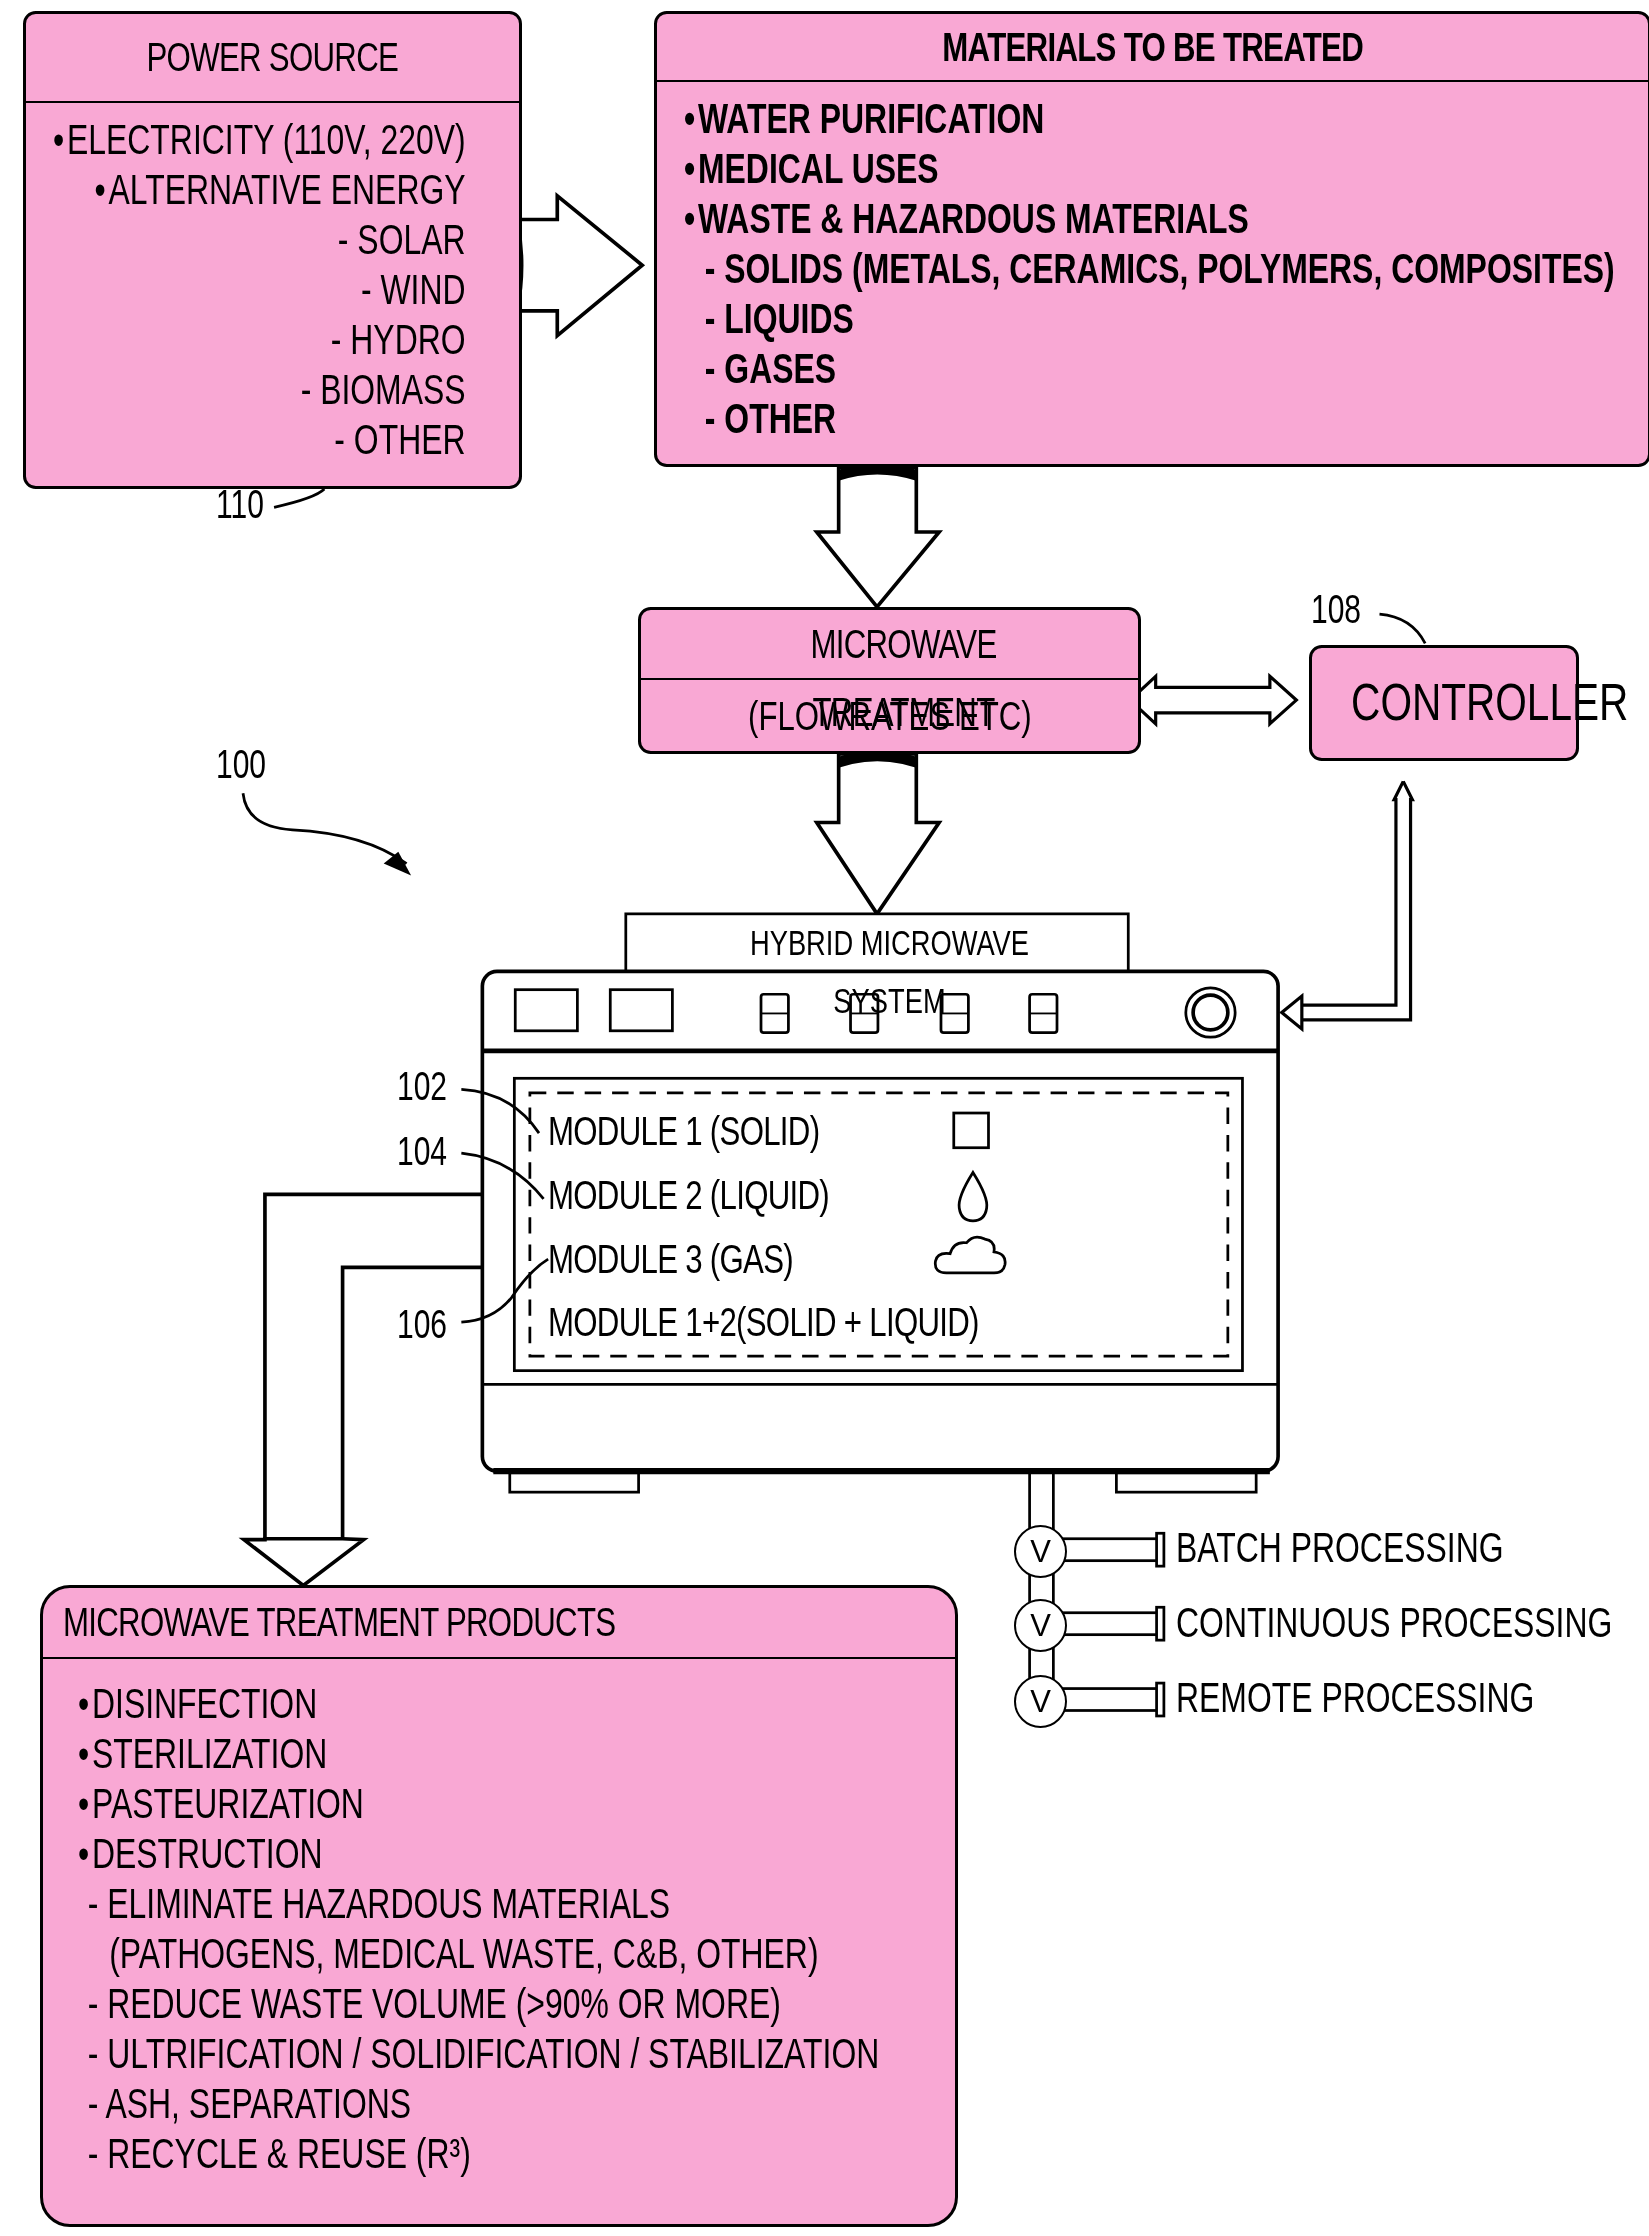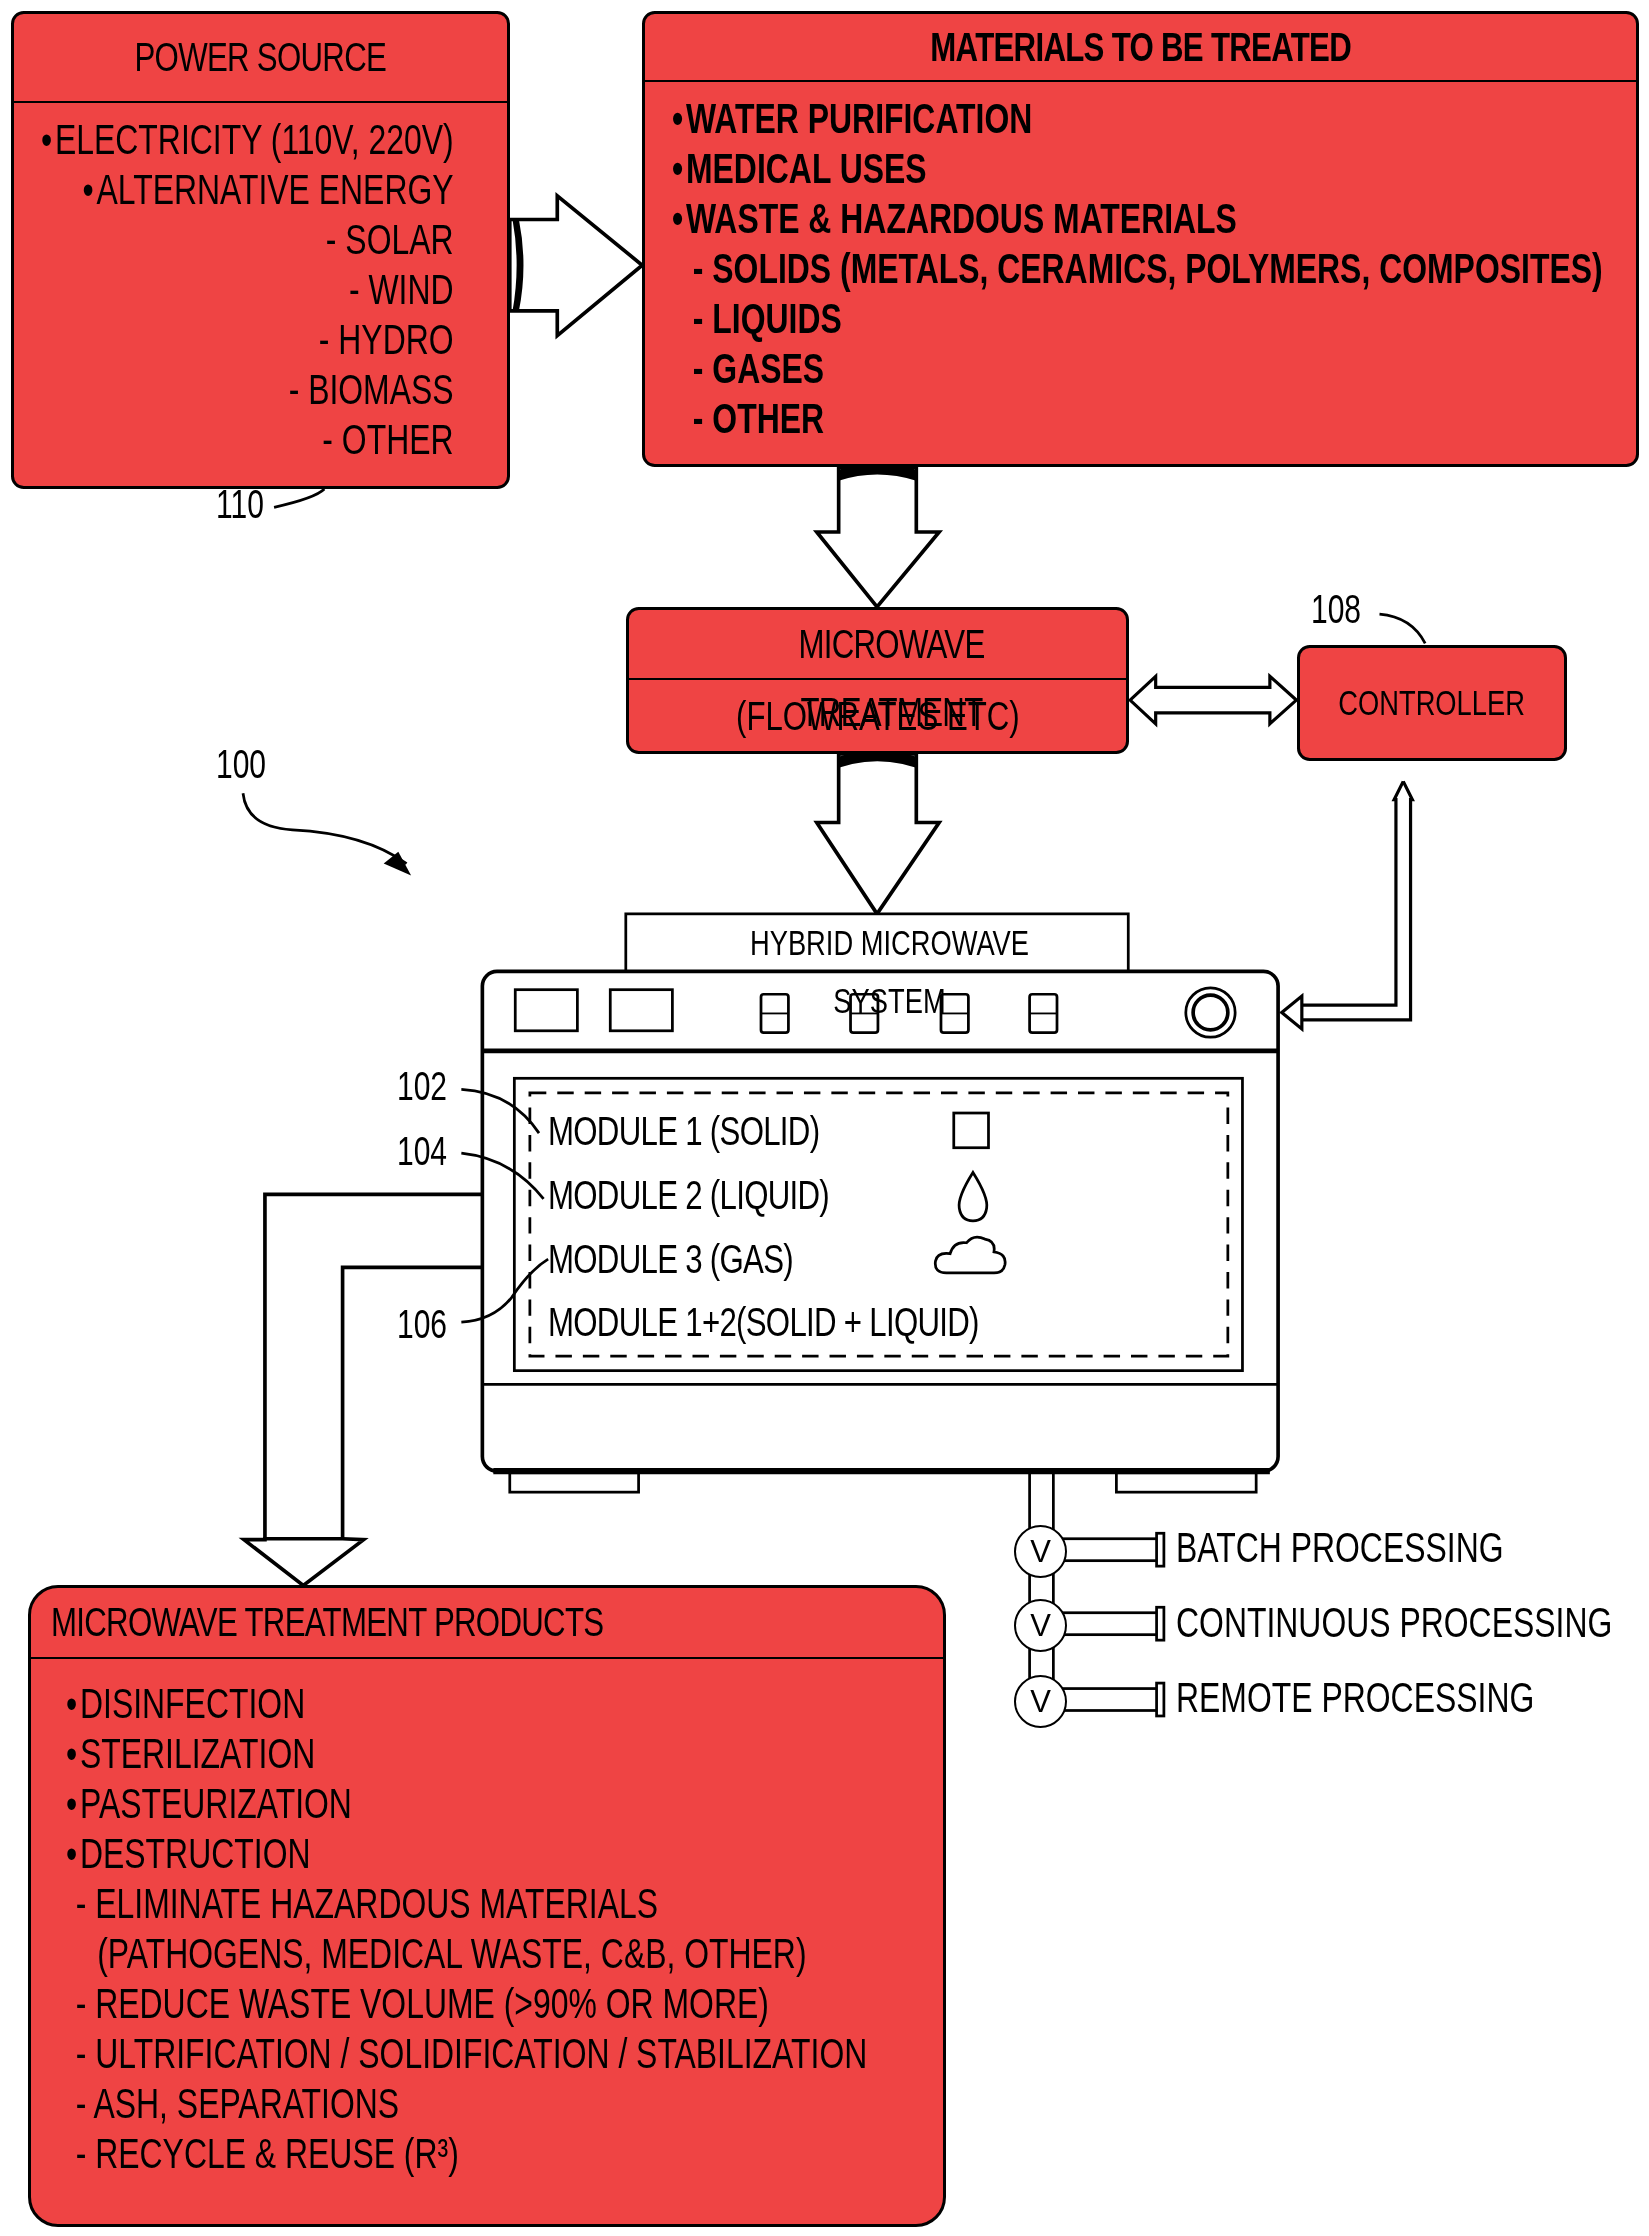--- a/index.html
+++ b/index.html
@@ -1,19 +1,19 @@
 <!DOCTYPE html>
 <html style="font-size:14.6px"><head>
 <meta charset="utf-8">
 <style>
   html, body { margin:0; padding:0; background:#ffffff; }
   body { width:1649px; height:2237px; position:relative; overflow:hidden;
          font-family:"Liberation Sans", sans-serif; color:#000; }
   .abs { position:absolute; }
-  .box { position:absolute; border:3.7px solid #000; border-radius:12.8px; background:#ef4444; box-sizing:border-box; }
+  .box { position:absolute; border:3.7px solid #000; border-radius:12.8px; background:#f9a8d4; box-sizing:border-box;margin-left:12px; }
   .hdr { position:absolute; left:0; right:0; top:0; border-bottom:2.7px solid #000; text-align:center;
          font-size:40px; transform-origin:center; letter-spacing:-0.9px; }
   .txt { font-size:40px; line-height:50px; white-space:nowrap; letter-spacing:-0.9px; transform:scaleX(0.78); transform-origin:left center; }
   .hdrtxt { display:inline-block; transform:scaleX(0.78); }
   ul.list { list-style:none; margin:0; padding:0; position:absolute; }
   ul.list li { font-size:42px; line-height:50px; white-space:nowrap; transform:scaleX(0.76); transform-origin:left center; }
   .bullet::before { content:"\2022"; margin-right:3.7px; }
   .dash::before { content:"- "; }
   .indent1 { padding-left:27.4px; }
   .indent2 { padding-left:66px; }
@@ -148,21 +148,21 @@
 
 <div class="box" style="left:626px;top:607px;width:503px;height:147px;">
   <div class="hdr" style="height:68px;line-height:68px;padding-left:28px;">
     <span class="hdrtxt">MICROWAVE TREATMENT</span>
   </div>
   <div class="abs" style="left:0;right:0;top:70px;height:73px;line-height:73px;text-align:center;font-size:40px;">
     <span class="hdrtxt">(FLOWRATES ETC)</span>
   </div>
 </div>
 
-<div class="box" style="left:1297px;top:645px;width:270px;height:116px;line-height:109px;text-align:center;font-size:35px;">
+<div class="box" style="left:1297px;top:645px;width:270px;height:116px;line-height:109px;text-align:center;font-size:52px;">
   <span class="hdrtxt">CONTROLLER</span>
 </div>
 <div class="ref" style="left:1311px;top:587px;">108</div>
 
 <div class="ref" style="left:216px;top:742px;">100</div>
 
 <div class="abs" style="left:626px;top:914px;width:503px;height:58px;line-height:58px;text-align:center;font-size:35px;padding-left:12px;">
   <span class="hdrtxt">HYBRID MICROWAVE SYSTEM</span>
 </div>
 

